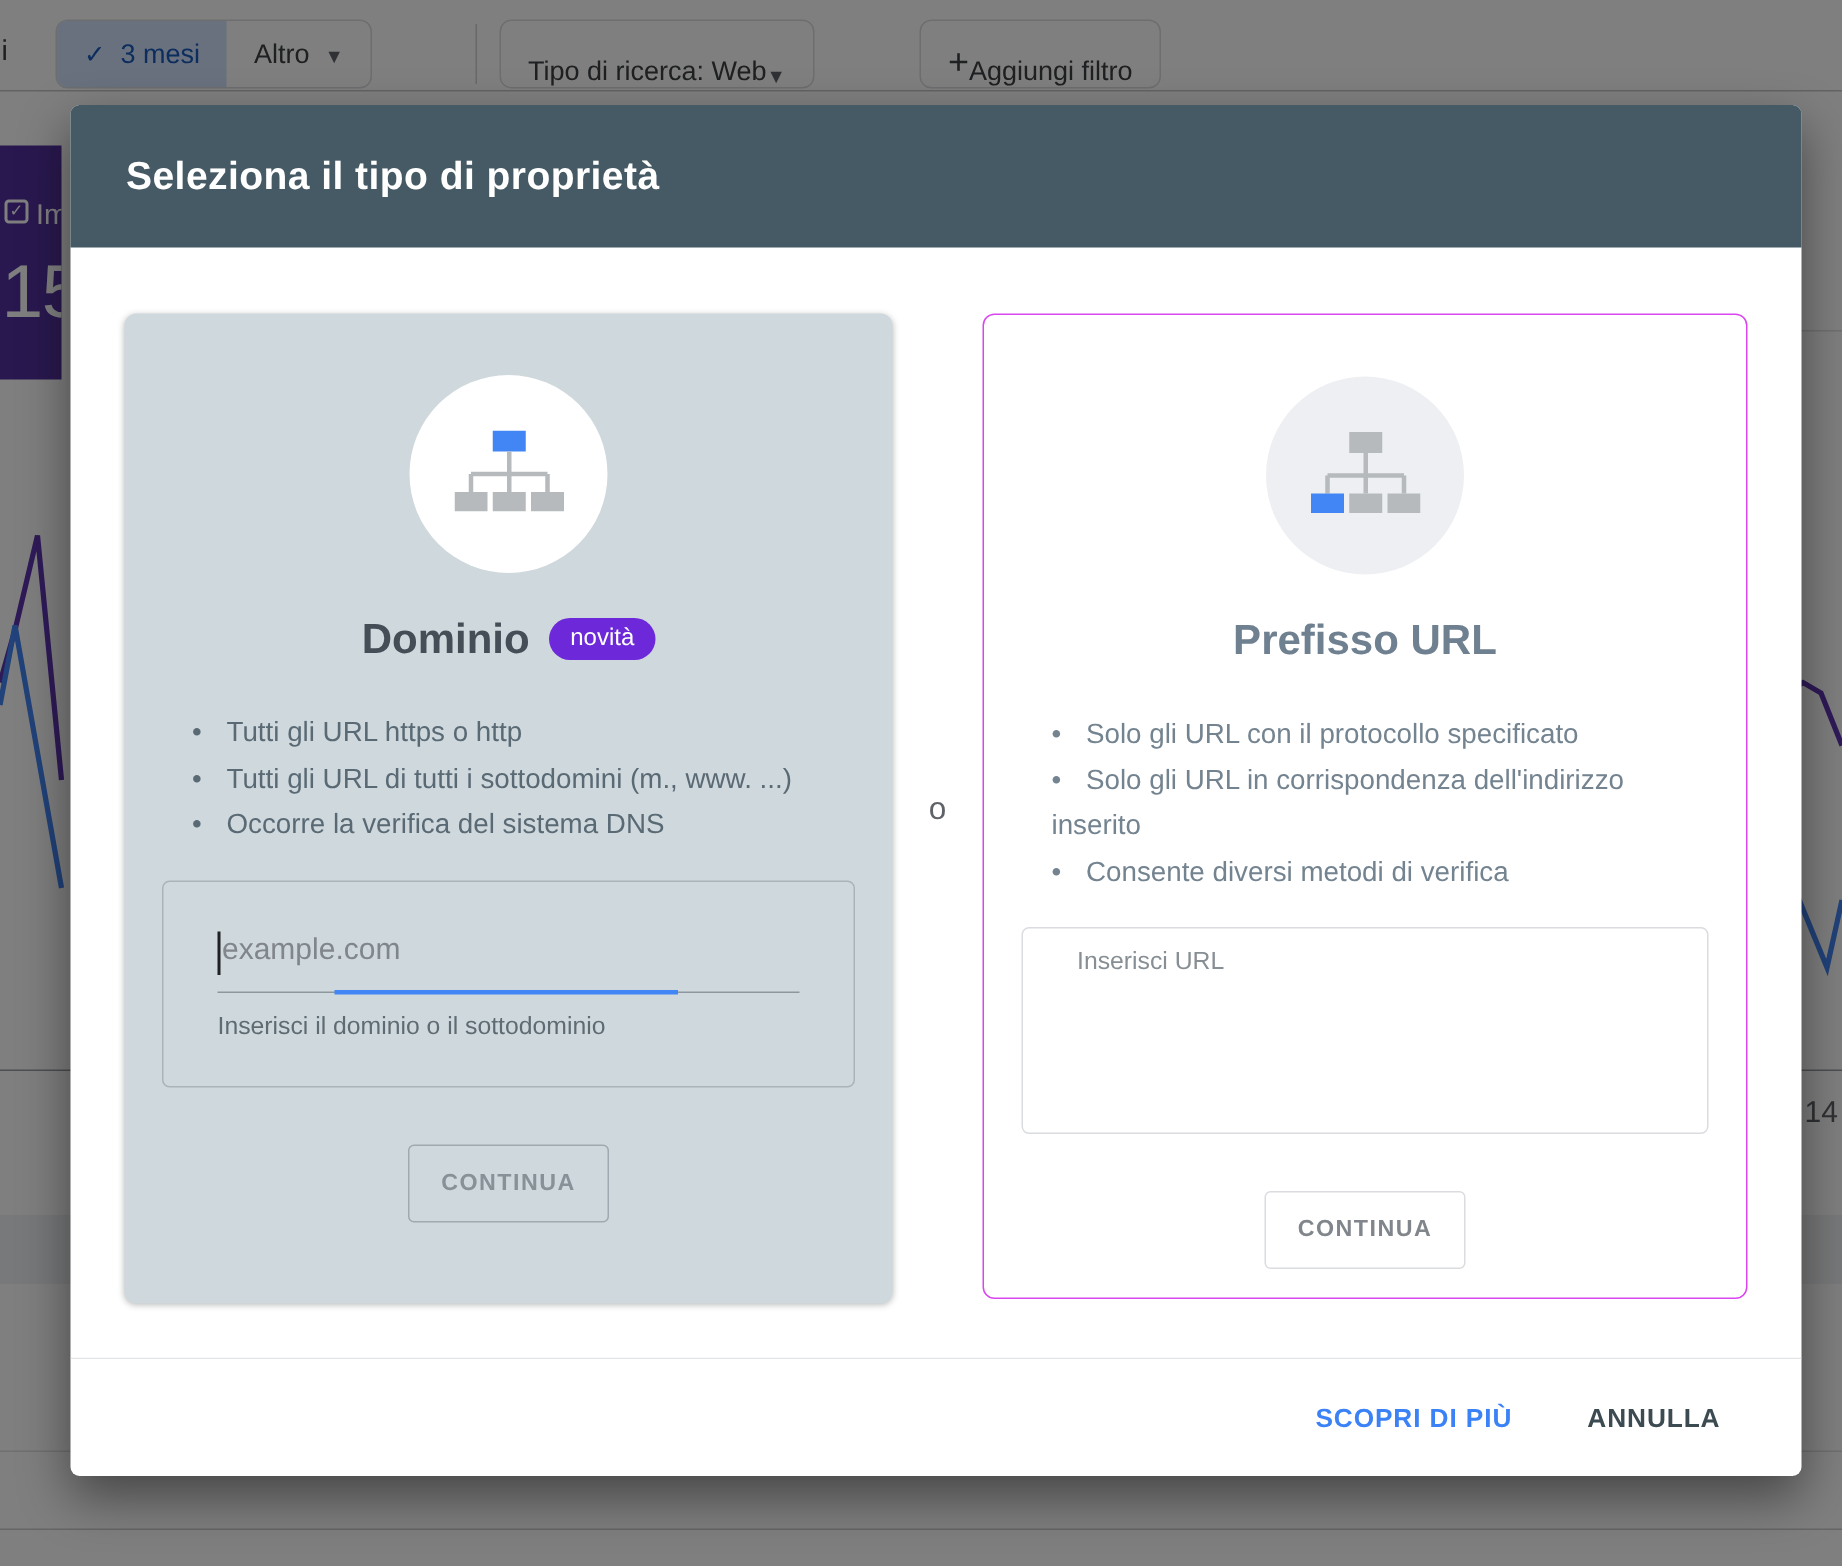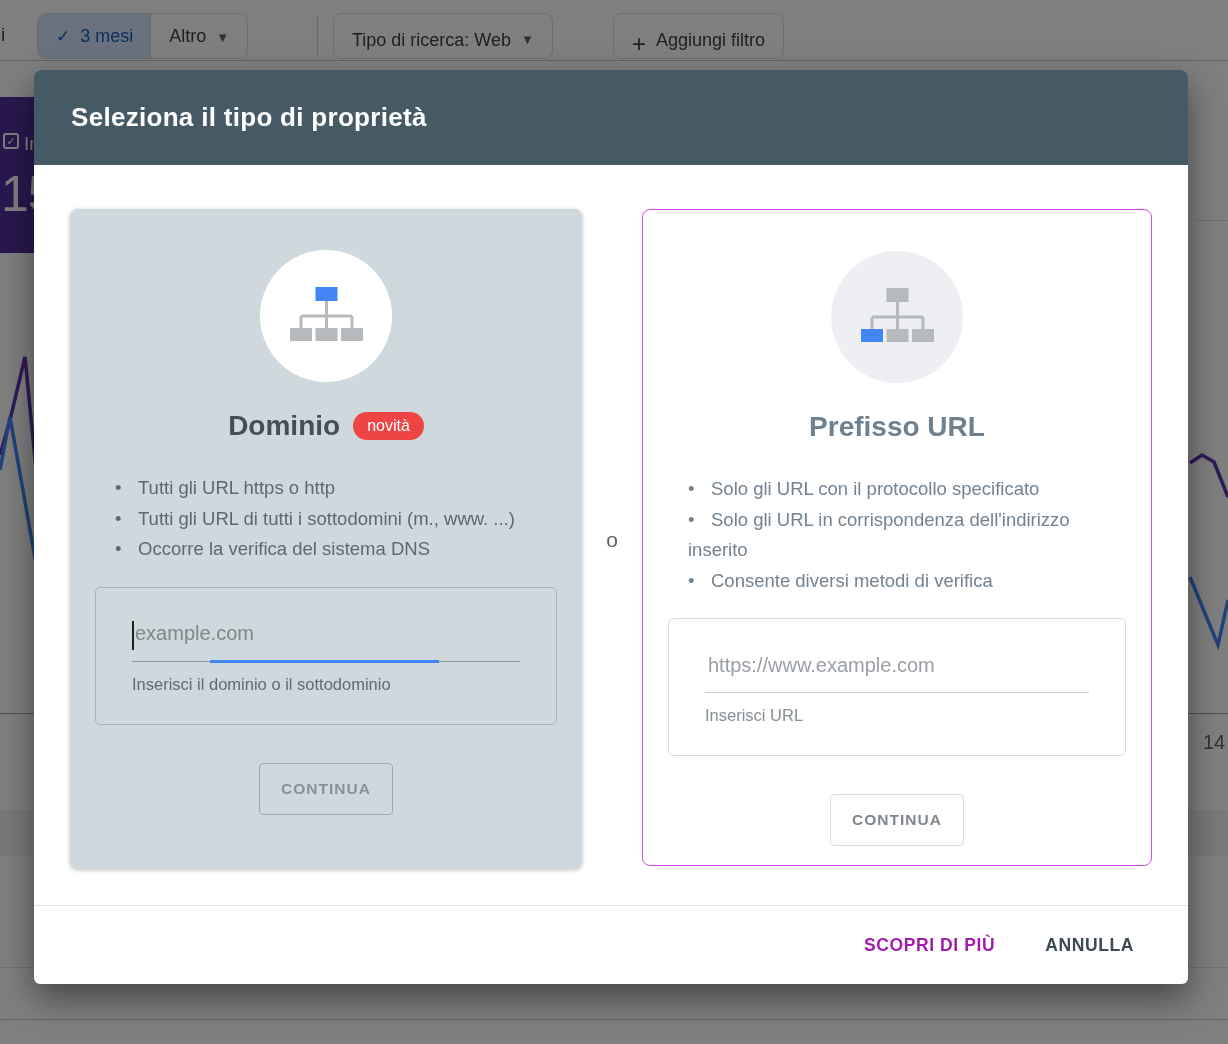--- a/index.html
+++ b/index.html
@@ -9,22 +9,22 @@
   
   .bg { position:absolute; inset:0; background:#fff; }
   .chip-group { position:absolute; left:37px; top:13px; height:46px; display:flex;
     border:1px solid #dadce0; border-radius:8px; background:#fff; overflow:hidden; }
   .chip-seg { display:flex; align-items:center; gap:10px; padding:0 18px; font-size:18px; color:#3c4043; }
   .chip-seg.selected { background:#d3e3fd; color:#185abc; }
   .check-glyph { font-size:17px; color:#185abc; }
   .caret { font-size:13px; color:#5f6368; padding-top:2px; }
   .frag { position:absolute; left:1px; top:24px; font-size:19px; color:#3c4043; }
   .vsep { position:absolute; left:317px; top:16px; width:1px; height:40px; background:#cfd2d6; }
-  .chip { position:absolute; top:13px; height:46px; display:flex; align-items:flex-start; gap:10px;
-    padding:16px 18px; border:1px solid #dadce0; border-radius:8px; background:#fff;
+  .chip { position:absolute; top:13px; height:46px; display:flex; align-items:flex-end; 
+    padding:0 18px; border:1px solid #dadce0; border-radius:8px; background:#fff;
     font-size:18px; color:#3c4043; }
   .chip.search-type { left:333px; }
   .chip.add-filter { left:613px; }
   .plus-glyph { font-size:24px; color:#3c4043; font-weight:400; padding-bottom:2px; }
   .topbar-line { position:absolute; left:0; right:0; top:60px; height:1px; background:#c4c7ca; }
 
   .metric-card { position:absolute; left:0; top:97px; width:41px; height:156px; background:#53309f; overflow:hidden; }
   .metric-check { position:absolute; left:3px; top:36px; width:16px; height:16px; border:2px solid #fff;
      border-radius:3px; color:#fff; font-size:11px; line-height:12px; text-align:center; }
   .metric-label { position:absolute; left:24px; top:36px; font-size:19px; color:#fff; white-space:nowrap; }
@@ -35,41 +35,41 @@
   .x-label { position:absolute; left:1203px; top:731px; font-size:20px; color:#5f6368; }
   .table-head-band { position:absolute; left:0; right:0; top:810px; height:46px; background:#f1f3f4; }
   .row-line-1 { position:absolute; left:0; right:0; top:967px; height:1px; background:#dde0e3; }
   .row-line-2 { position:absolute; left:0; right:0; top:1019px; height:1px; background:#c9ccce; }
   .right-line { position:absolute; left:1195px; right:0; top:220px; height:1px; background:#dde0e3; }
 
   
   .scrim { position:absolute; inset:0; background:rgba(0,0,0,0.5); }
 
   
-  .modal { position:absolute; left:34px; top:70px; width:1154px; height:914px; background:#fff;
+  .modal { position:absolute; left:47px; top:70px; width:1154px; height:914px; background:#fff;
     border-radius:6px; box-shadow:0 14px 34px rgba(0,0,0,.45); }
   .modal-header { position:absolute; left:0; top:0; right:0; height:95px; background:#455a64;
     border-radius:6px 6px 0 0; display:flex; align-items:center; padding-left:37px; }
   .modal-title { font-size:26px; font-weight:bold; color:#fff; letter-spacing:.3px; }
 
   .prop-card { position:absolute; border-radius:8px; }
   .card-domain { left:36px; top:139px; width:512px; height:660px; background:#cfd8dc;
      box-shadow:0 1px 4px rgba(60,64,67,.35); }
   .card-url { left:608px; top:139px; width:510px; height:657px; background:#fff; border:1px solid #d946ef; }
 
   .prop-circle { width:132px; height:132px; border-radius:50%; margin:41px auto 0;
      display:flex; align-items:center; justify-content:center; }
   .card-domain .prop-circle { background:#fff; }
   .card-url .prop-circle { background:#edeff2; }
 
   .title-row { display:flex; align-items:center; justify-content:center; gap:13px; margin-top:28px; height:32px; }
   .prop-title { font-size:28px; font-weight:bold; }
   .card-domain .prop-title { color:#454e57; }
   .card-url .prop-title { color:#6f8190; }
-  .badge { background:#ef4444; color:#fff; font-size:16px; padding:5px 14px; border-radius:15px; }
+  .badge { background:#6d28d9; color:#fff; font-size:16px; padding:5px 14px; border-radius:15px; }
 
   .bullets { list-style:none; margin:31px 40px 0 45px; }
   .bullets li { font-size:18.5px; line-height:30.5px; }
   .bullets li::before { content:"•"; display:inline-block; width:23px; }
   .card-domain .bullets li { color:#5a6a75; }
   .card-url .bullets li { color:#73838f; }
 
   .input-box { margin:22px 25px 0; height:138px; border-radius:5px; }
   .card-domain .input-box { border:1px solid #a9b4ba; }
   .card-url .input-box { border:1px solid #dadce0; }
@@ -93,21 +93,21 @@
   .card-url .continue-btn { background:#fff; border:1px solid #dadce0; color:#80868b; }
 
   .or-sep { position:absolute; left:566px; top:458px; width:24px; text-align:center;
      font-size:21px; color:#5f6368; }
 
   .modal-footer { position:absolute; left:0; right:0; bottom:0; height:79px; border-top:1px solid #e3e5e8;
      display:flex; align-items:center; justify-content:flex-end; gap:38px; padding-right:48px;
      border-radius:0 0 6px 6px; }
   .footer-btn { background:none; border:none; font-family:"Liberation Sans",sans-serif;
      font-size:17.5px; font-weight:bold; letter-spacing:.6px; cursor:pointer; padding:8px 6px; }
-  .footer-btn.learn { color:#a21caf;margin-left:12px; }
+  .footer-btn.learn { color:#3b82f6;margin-left:12px; }
   .footer-btn.cancel { color:#3c4a52; }
 
   .sitemap-icon { display:block; margin-top:-5px; }
 </style>
 </head>
 <body>
 
 <div class="bg">
 
   <span class="frag">i</span>
@@ -226,24 +226,20 @@
       <span class="prop-title">Prefisso URL</span>
     </div>
 
     <ul class="bullets">
       <li>Solo gli URL con il protocollo specificato</li>
       <li>Solo gli URL in corrispondenza dell'indirizzo inserito</li>
       <li>Consente diversi metodi di verifica</li>
     </ul>
 
     <div class="input-box">
-      <div class="field">
-        <input type="text" placeholder="https://www.example.com" style="">
-        <div class="underline"></div>
-      </div>
       <div class="helper">Inserisci URL</div>
     </div>
 
     <button class="continue-btn">CONTINUA</button>
   </div>
 
   <div class="modal-footer">
     <button class="footer-btn learn">SCOPRI DI PIÙ</button>
     <button class="footer-btn cancel">ANNULLA</button>
   </div>

